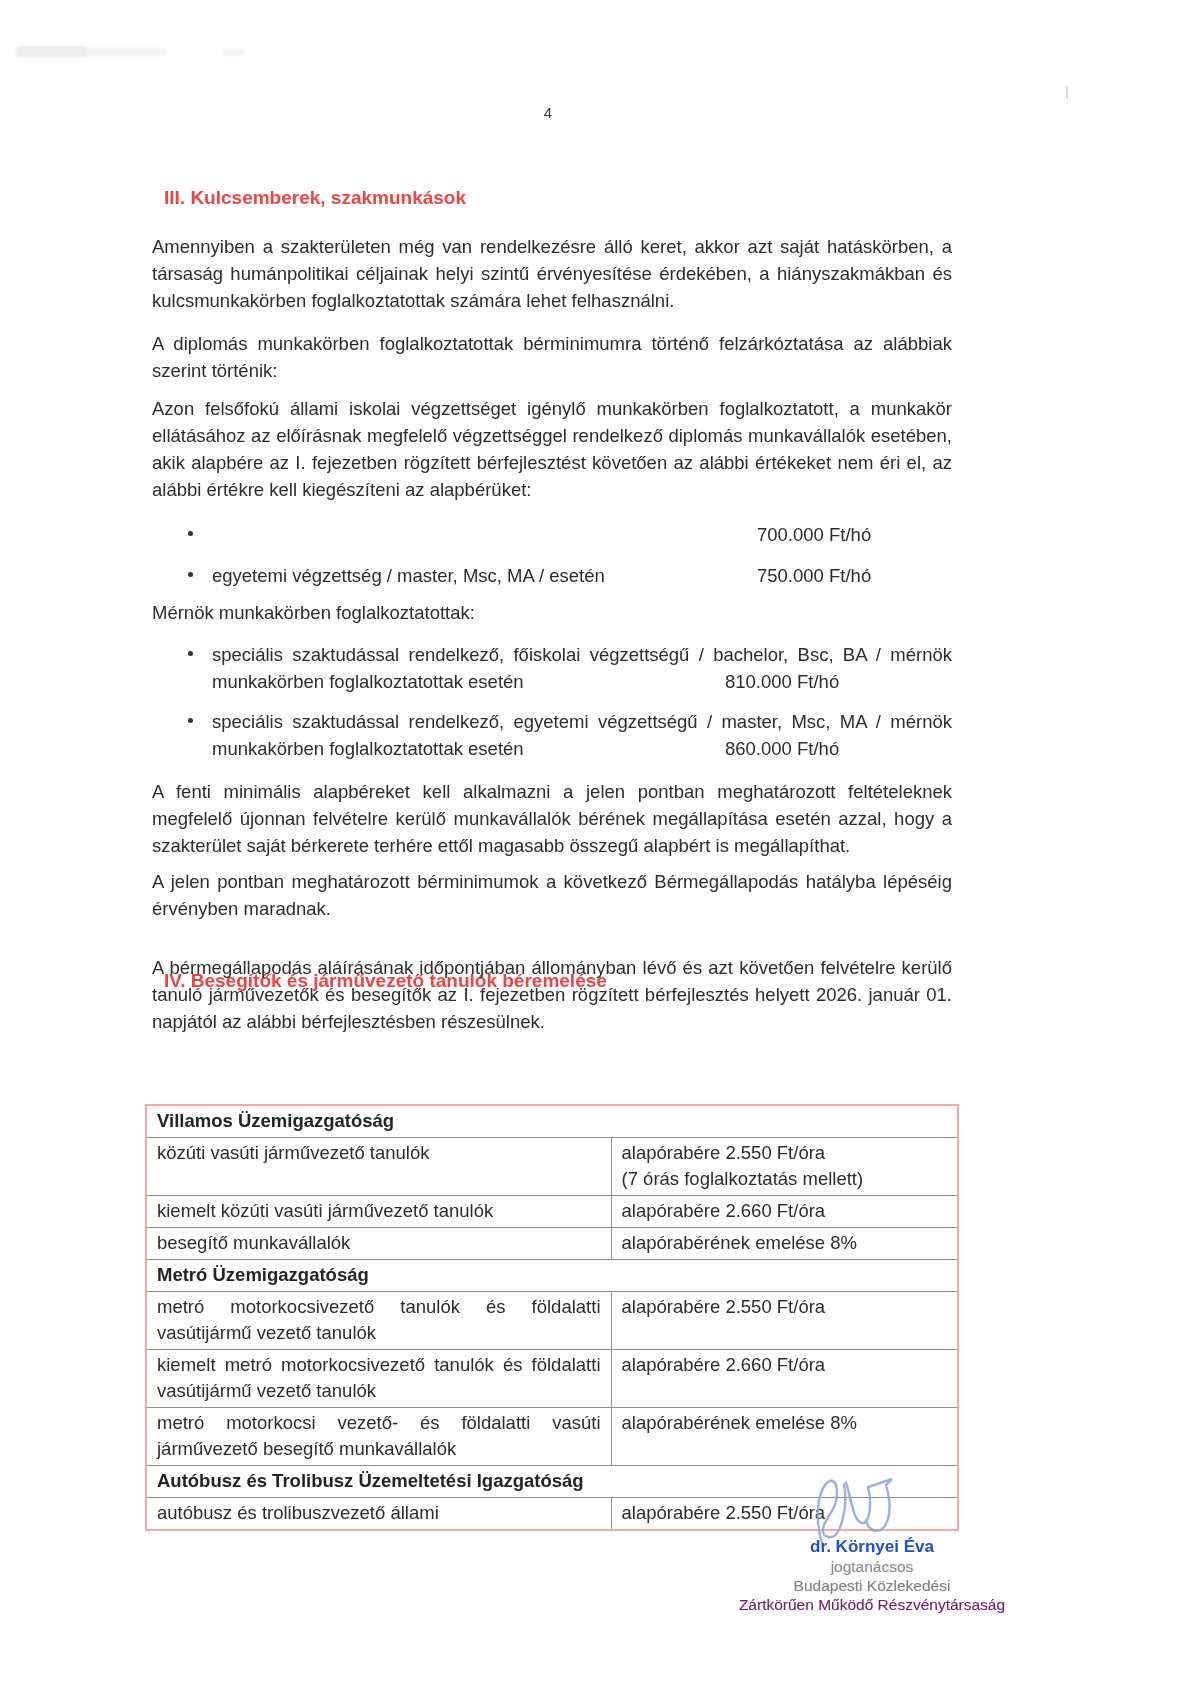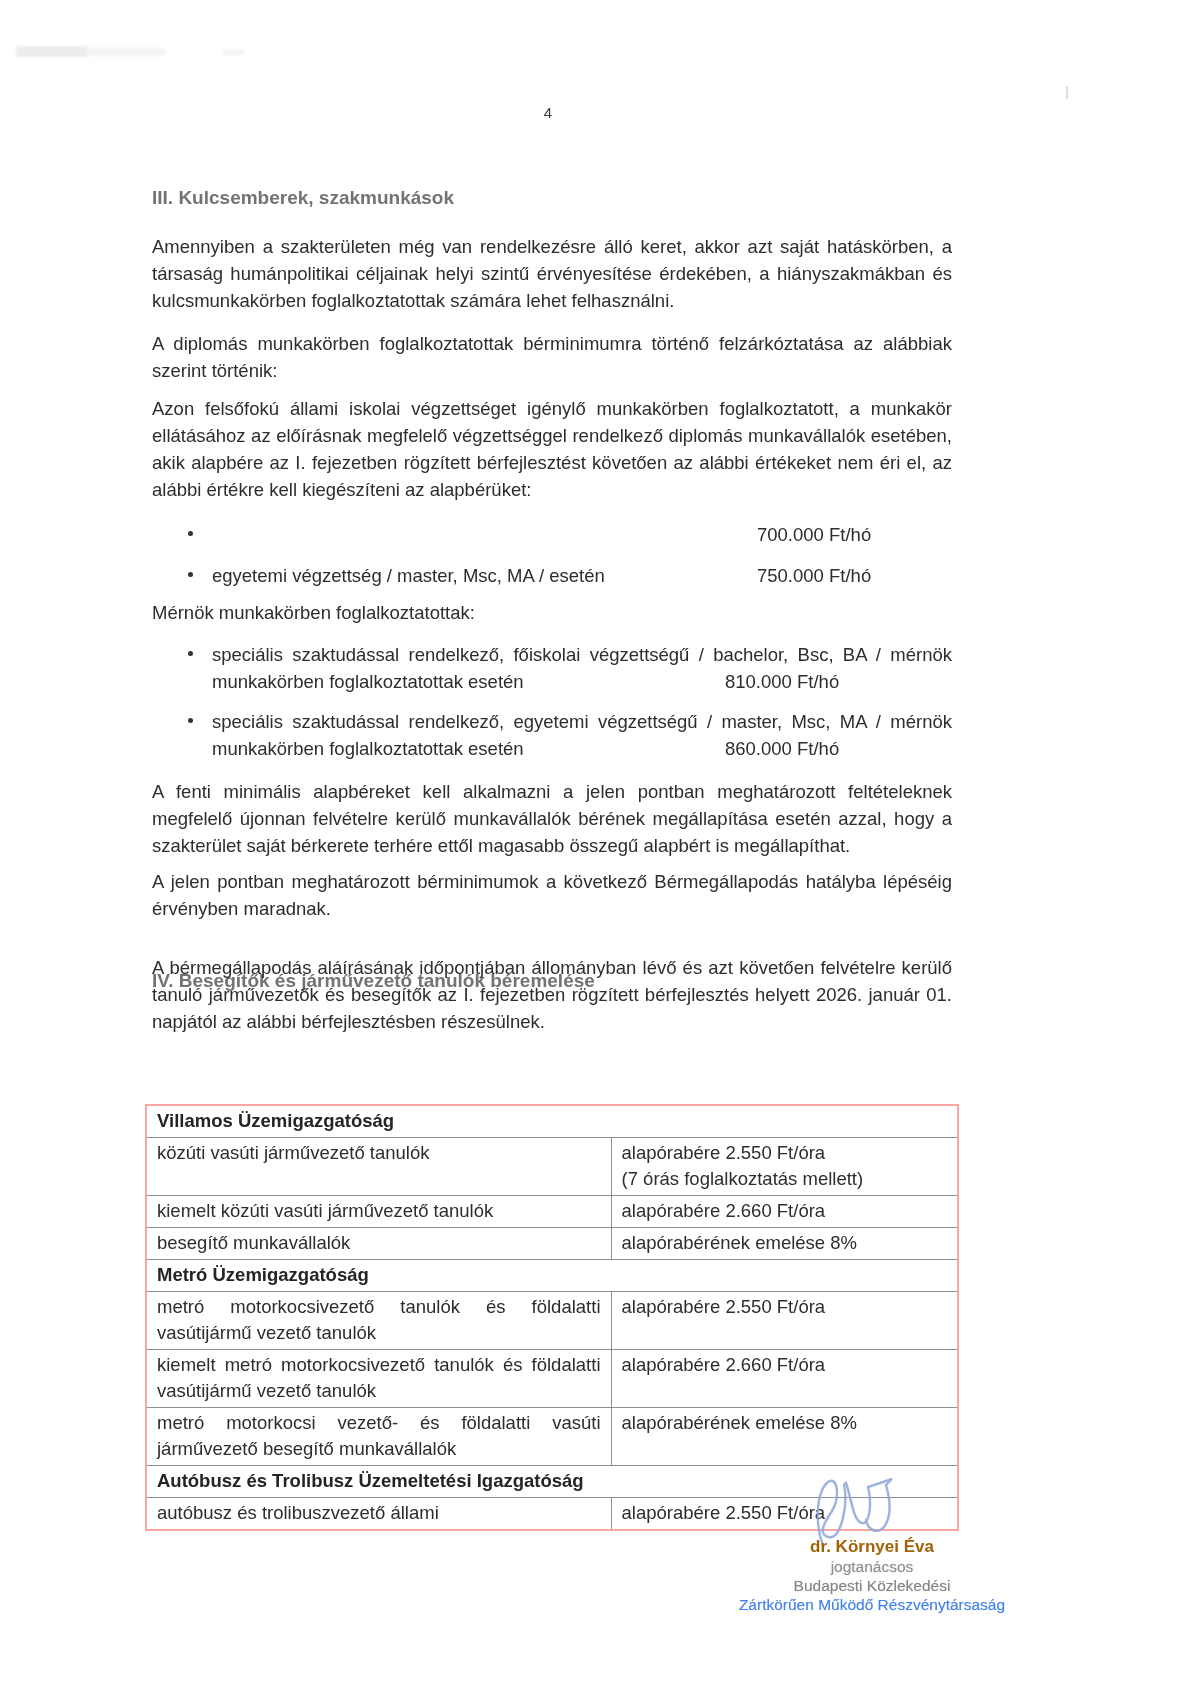--- a/index.html
+++ b/index.html
@@ -7,21 +7,21 @@
     position:relative;
     width:1191px;height:1684px;
     margin:0 auto;
     background:#ffffff;
     font-family:"Liberation Sans","DejaVu Sans",sans-serif;
     color:#2d2d2d;
     overflow:hidden;
   }
   .abs{position:absolute;}
   .pagenum{top:104px;left:498px;width:100px;text-align:center;font-size:15px;color:#3a3a3a;}
-  .h-sec{left:152px;width:800px;font-weight:bold;font-size:19px;color:#737373;}
+  .h-sec{left:164px;width:800px;font-weight:bold;font-size:19px;color:#ef4444;}
   .para{
     left:152px;width:800px;
     font-size:18.5px;line-height:27px;
     text-align:justify;
     color:#2d2d2d;
   }
   .bullet-item{left:152px;width:800px;font-size:18.5px;line-height:27px;}
   .bullet-dot{
     position:absolute;left:36px;top:10px;
     width:5px;height:5px;border-radius:50%;
@@ -45,24 +45,24 @@
   .wagetable td{
     border:1px solid #8f8f8f;
     padding:2px 10px 3px 10px;
     vertical-align:top;
   }
   .wagetable td.hdr{font-weight:bold;color:#242424;}
   .wagetable td.lbl{text-align:justify;}
   .col-l{width:465px;}
   .col-r{width:347px;}
   .sig-block{left:732px;top:1537px;width:280px;text-align:center;}
-  .sig-name{font-size:17px;font-weight:bold;color:#a16207;line-height:20px;}
+  .sig-name{font-size:17px;font-weight:bold;color:#1d4ed8;line-height:20px;}
   .sig-line{font-size:15.5px;color:#8e8e8e;line-height:19px;text-shadow:0 0 1px rgba(140,140,140,.45);}
   .sig-line.l2{color:#848484;}
-  .sig-line.l3{color:#3b82f6;}
+  .sig-line.l3{color:#701a75;}
   .sig-svg{left:793px;top:1472px;}
   .smudge1{left:16px;top:46px;width:72px;height:11px;background:#ededed;border-radius:3px;filter:blur(1px);}
   .smudge2{left:88px;top:48px;width:78px;height:8px;background:#f4f4f4;border-radius:3px;filter:blur(1px);}
   .smudge3{left:222px;top:49px;width:22px;height:7px;background:#f5f5f5;border-radius:3px;filter:blur(1px);}
   .tickmark{left:1066px;top:86px;width:2px;height:13px;background:#dcdcdc;filter:blur(.4px);}
 </style>
 </head>
 <body>
 
 <div class="page">

